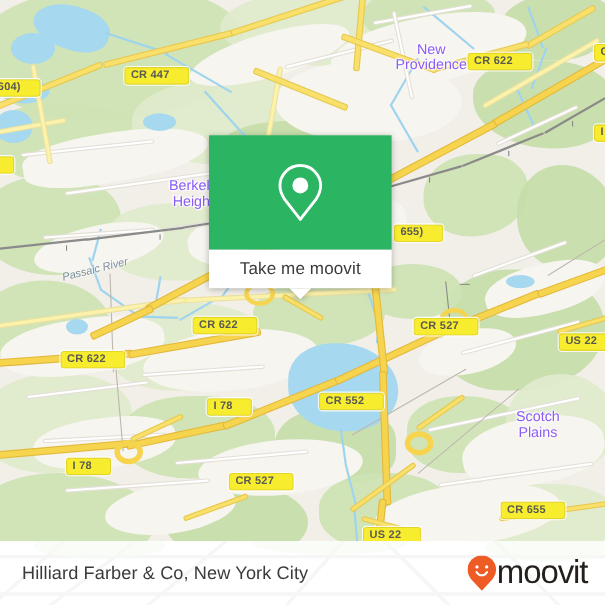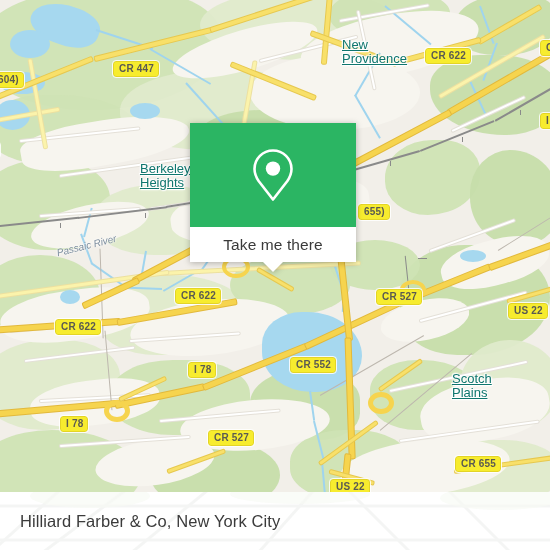--- a/index.html
+++ b/index.html
@@ -36,32 +36,31 @@
   .rd.prim{background:#fbf3ab;box-shadow:0 0 0 1px #ece0a0;}
   .rd.minor{background:#ffffff;box-shadow:0 0 0 1px #e4e0d8;}
   .rd.path{background:#bdb7ae;}
   .rd.rail{background:#8a8a8a;}
   .rail-tick{position:absolute;width:1px;height:5px;background:#8a8a8a;top:-2px;}
 
   
   .shield{
     position:absolute;background:#f7ec2e;border:1px solid #e3d427;
     outline:1.5px solid rgba(255,255,255,.85);
-    border-radius:3px;padding:1px 4px 2px 5px;
+    border-radius:3px;padding:1px 17px 2px 5px;
     font-size:10px;font-weight:bold;color:#5a5a52;
     letter-spacing:.2px;white-space:nowrap;line-height:11px;
     font-family:"Liberation Sans","DejaVu Sans",sans-serif;
   }
 
   
   .place{
-    position:absolute;color:#0f766e;font-size:13px;line-height:14px;
-    text-align:left;white-space:pre;
+    position:absolute;color:#8b5cf6;font-size:13px;line-height:14px;
+    text-align:center;white-space:pre;
     text-shadow:0 0 3px #fff,0 0 3px #fff,0 0 2px #fff,1px 1px 1px #fff,-1px -1px 1px #fff;
-    text-decoration:underline;
   }
   .river-label{
     position:absolute;color:#7e8fa0;font-size:10px;font-style:italic;
     white-space:nowrap;text-shadow:0 0 3px #fff,0 0 3px #fff;
   }
 
   
   #attrib{
     position:absolute;left:8px;bottom:4px;z-index:40;
     font-size:11.5px;color:#2b2b2b;
@@ -335,21 +334,21 @@
   </div>
 
   <div id="callout">
     <div id="callout-top">
       <svg id="pin-icon" viewBox="0 0 44 54" aria-hidden="true">
         <path d="M22 2.5C11.8 2.5 3.5 10.7 3.5 20.9c0 4.6 1.9 8.7 4.3 12.4L22 51.5l14.2-18.2c2.4-3.7 4.3-7.8 4.3-12.4C40.5 10.7 32.2 2.5 22 2.5z" fill="none" stroke="#ffffff" stroke-width="2.6" stroke-linejoin="round"></path>
         <circle cx="22" cy="20.6" r="7.2" fill="#ffffff"></circle>
       </svg>
     </div>
     <div id="callout-bottom">
-      <span id="callout-label">Take me there</span>
+      <span id="callout-label">Take me moovit</span>
       <div id="callout-tail"></div>
     </div>
   </div>
 
   <div id="footer">
     <svg id="footer-texture" viewBox="0 0 550 58" preserveAspectRatio="none" aria-hidden="true">
       <g stroke="#9aa39a" stroke-width="3" fill="none">
         <path d="M-20 70 L80 -20"></path>
         <path d="M30 70 L150 -20"></path>
         <path d="M120 70 L230 -20"></path>
@@ -361,15 +360,24 @@
       </g>
       <g fill="#b7cf9a" opacity=".7">
         <ellipse cx="90" cy="4" rx="60" ry="12"></ellipse>
         <ellipse cx="300" cy="2" rx="70" ry="10"></ellipse>
         <ellipse cx="500" cy="6" rx="60" ry="12"></ellipse>
       </g>
     </svg>
 
     <div id="footer-title">Hilliard Farber &amp; Co, New York City</div>
 
+    <div id="brand">
+      <svg id="brand-pin" viewBox="0 0 26 32" aria-hidden="true">
+        <path d="M13 0C5.8 0 0 5.7 0 12.8c0 3.2 1.3 6 3.1 8.6L13 32l9.9-10.6c1.8-2.6 3.1-5.4 3.1-8.6C26 5.7 20.2 0 13 0z" fill="#ee5b24"></path>
+        <circle cx="8.6" cy="10.4" r="1.5" fill="#ffffff"></circle>
+        <circle cx="17.4" cy="10.4" r="1.5" fill="#ffffff"></circle>
+        <path d="M8.2 15.1c1.2 1.9 3 2.9 4.8 2.9s3.6-1 4.8-2.9" fill="none" stroke="#ffffff" stroke-width="1.8" stroke-linecap="round"></path>
+      </svg>
+      <span id="brand-word">moovit</span>
+    </div>
   </div>
 
 </div>
 
 </body></html>

